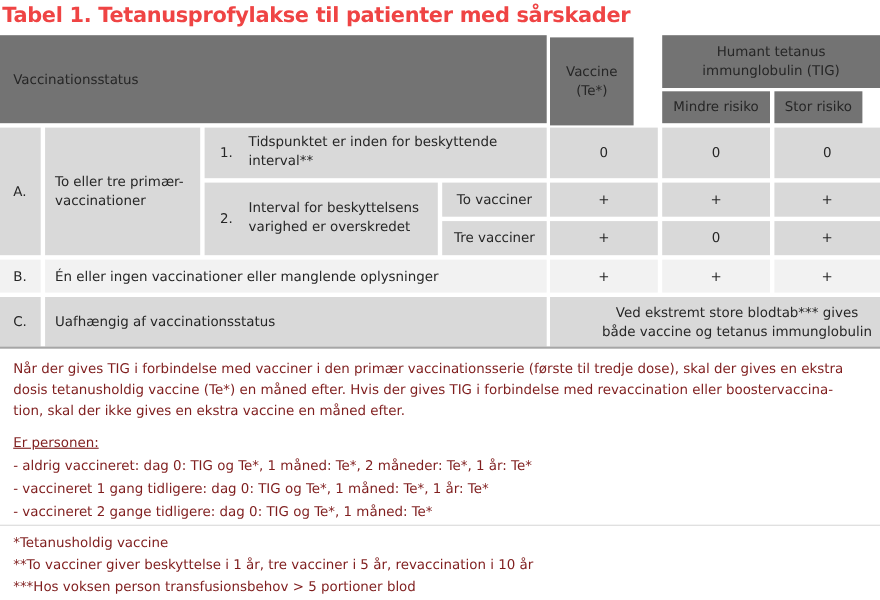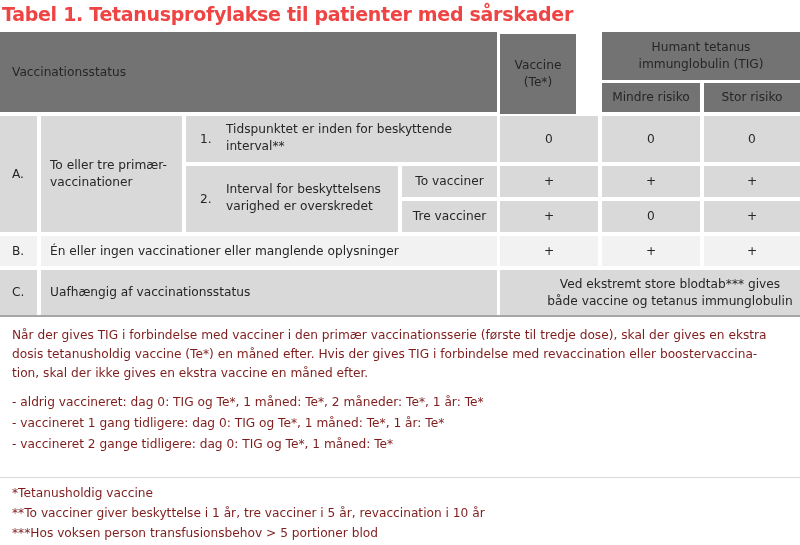--- a/index.html
+++ b/index.html
@@ -30,21 +30,21 @@
   <span>Vaccine</span>
   <span>(Te*)</span>
 </div>
 <div class="cell hdr center" style="left:602px;top:32px;width:198px;height:48px;flex-direction:column;">
   <span>Humant tetanus</span>
   <span>immunglobulin (TIG)</span>
 </div>
 <div class="cell hdr center" style="left:602px;top:83px;width:98px;height:29px;align-items:center;">
   <span>Mindre risiko</span>
 </div>
-<div class="cell hdr center" style="left:704px;top:83px;width:96px;height:29px;">
+<div class="cell hdr center" style="left:704px;top:83px;width:80px;height:29px;">
   <span>Stor risiko</span>
 </div>
 
 <div class="cell g pad" style="left:0;top:116px;width:37px;height:116px;">
   <span>A.</span>
 </div>
 <div class="cell g" style="left:41px;top:116px;width:141px;height:116px;padding-left:9px;flex-direction:column;align-items:flex-start;justify-content:center;">
   <span>To eller tre primær-</span>
   <span>vaccinationer</span>
 </div>
@@ -127,20 +127,21 @@
 </div>
 <div class="line" style="top:315px;"></div>
 
 <div class="notes" style="top:326px;">
   <div>Når der gives TIG i forbindelse med vacciner i den primær vaccinationsserie (første til tredje dose), skal der gives en ekstra</div>
   <div>dosis tetanusholdig vaccine (Te*) en måned efter. Hvis der gives TIG i forbindelse med revaccination eller boostervaccina-</div>
   <div>tion, skal der ikke gives en ekstra vaccine en måned efter.</div>
 </div>
 
 <div class="notes" style="top:392px;line-height:21px;">
+  <div class="u">Er personen:</div>
   <div>- aldrig vaccineret: dag 0: TIG og Te*, 1 måned: Te*, 2 måneder: Te*, 1 år: Te*</div>
   <div>- vaccineret 1 gang tidligere: dag 0: TIG og Te*, 1 måned: Te*, 1 år: Te*</div>
   <div>- vaccineret 2 gange tidligere: dag 0: TIG og Te*, 1 måned: Te*</div>
 </div>
 
 <div class="thin" style="top:477px;"></div>
 
 <div class="notes" style="top:483px;line-height:20px;">
   <div>*Tetanusholdig vaccine</div>
   <div>**To vacciner giver beskyttelse i 1 år, tre vacciner i 5 år, revaccination i 10 år</div>

